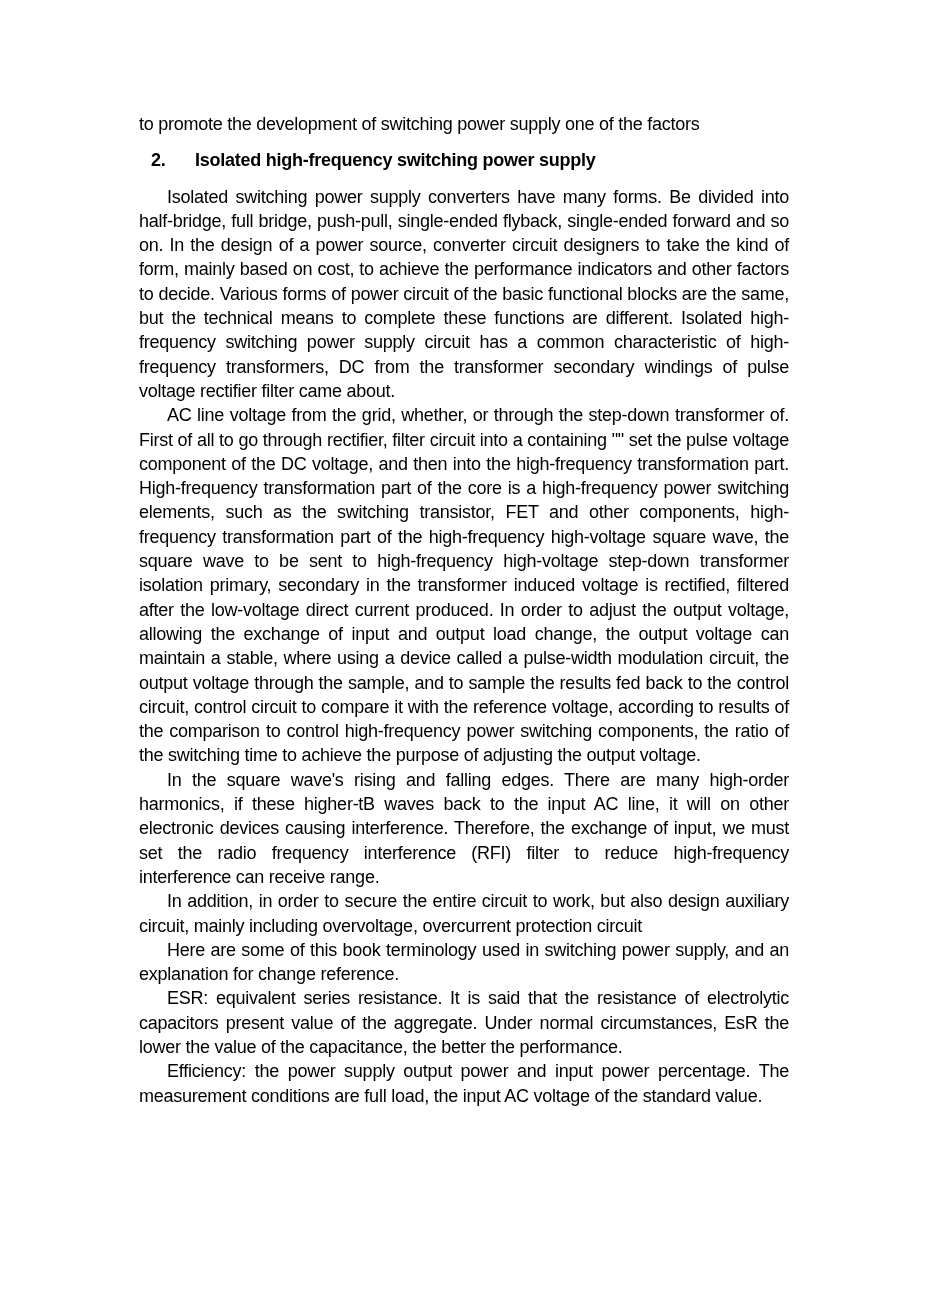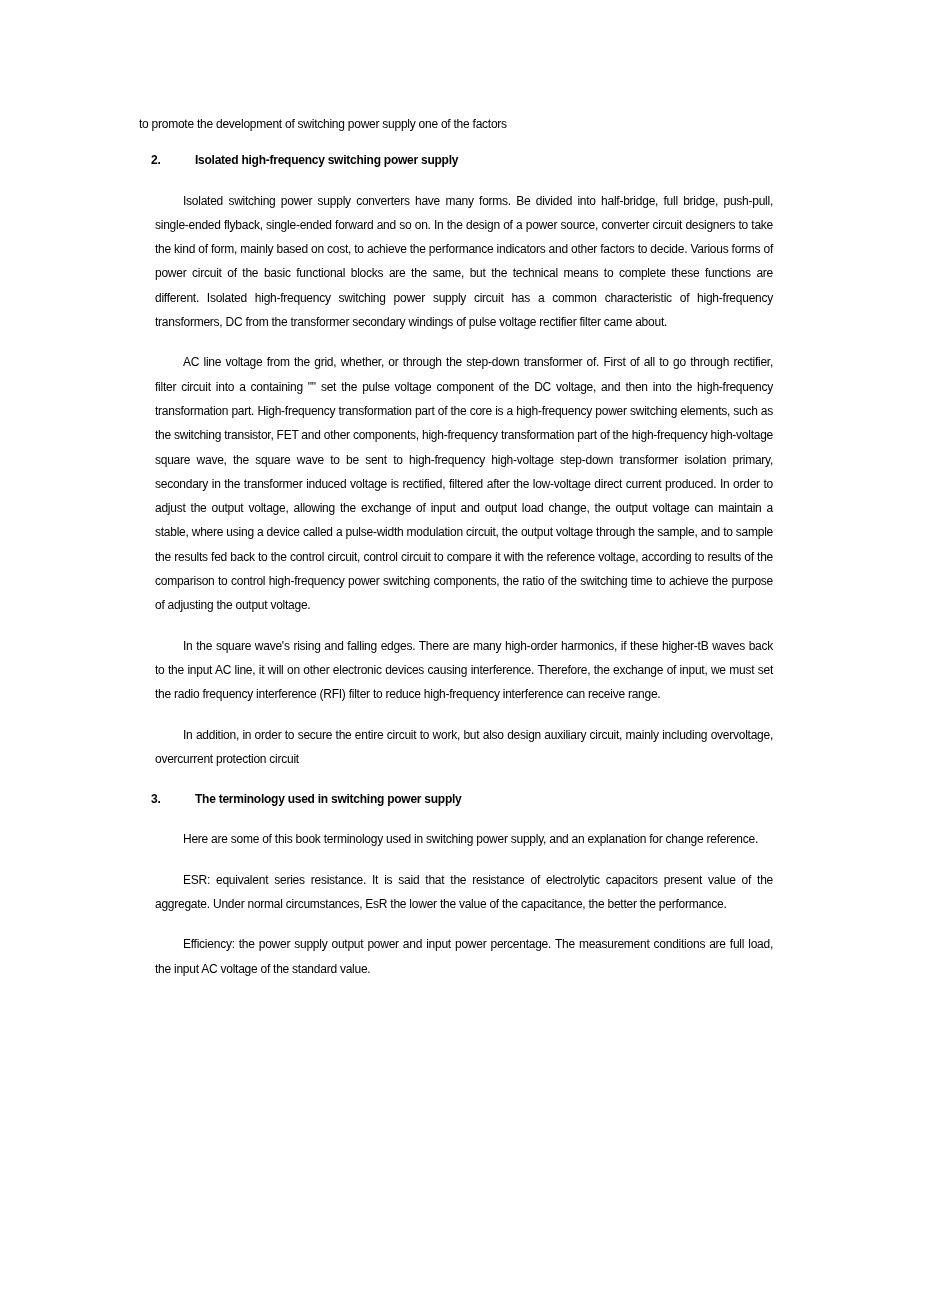--- a/index.html
+++ b/index.html
@@ -13,27 +13,27 @@
     height: 1309px;
     background: #ffffff;
     overflow: hidden;
   }
   .content {
     position: absolute;
     left: 139px;
     top: 112px;
     width: 650px;
     font-family: "Liberation Sans", "DejaVu Sans", sans-serif;
-    font-size: 12px;
+    font-size: 18px;
     line-height: 24.3px;
     letter-spacing: -0.25px;
     color: #000000;
   }
   .para {
-    margin: 16px;
+    margin: 0;
     text-indent: 28px;
     text-align: justify;
   }
   .cont {
     margin: 0;
     text-indent: 0;
     text-align: left;
   }
   .heading {
     margin: 12px;
@@ -56,21 +56,20 @@
     <p class="heading"><span class="hnum">2.</span><span>Isolated high-frequency switching power supply</span></p>
 
     <p class="para">Isolated switching power supply converters have many forms. Be divided into half-bridge, full bridge, push-pull, single-ended flyback, single-ended forward and so on. In the design of a power source, converter circuit designers to take the kind of form, mainly based on cost, to achieve the performance indicators and other factors to decide. Various forms of power circuit of the basic functional blocks are the same, but the technical means to complete these functions are different. Isolated high-frequency switching power supply circuit has a common characteristic of high-frequency transformers, DC from the transformer secondary windings of pulse voltage rectifier filter came about.</p>
 
     <p class="para">AC line voltage from the grid, whether, or through the step-down transformer of. First of all to go through rectifier, filter circuit into a containing "" set the pulse voltage component of the DC voltage, and then into the high-frequency transformation part. High-frequency transformation part of the core is a high-frequency power switching elements, such as the switching transistor, FET and other components, high-frequency transformation part of the high-frequency high-voltage square wave, the square wave to be sent to high-frequency high-voltage step-down transformer isolation primary, secondary in the transformer induced voltage is rectified, filtered after the low-voltage direct current produced. In order to adjust the output voltage, allowing the exchange of input and output load change, the output voltage can maintain a stable, where using a device called a pulse-width modulation circuit, the output voltage through the sample, and to sample the results fed back to the control circuit, control circuit to compare it with the reference voltage, according to results of the comparison to control high-frequency power switching components, the ratio of the switching time to achieve the purpose of adjusting the output voltage.</p>
 
     <p class="para">In the square wave's rising and falling edges. There are many high-order harmonics, if these higher-tB waves back to the input AC line, it will on other electronic devices causing interference. Therefore, the exchange of input, we must set the radio frequency interference (RFI) filter to reduce high-frequency interference can receive range.</p>
 
     <p class="para">In addition, in order to secure the entire circuit to work, but also design auxiliary circuit, mainly including overvoltage, overcurrent protection circuit</p>
 
-    <p class="heading"><span class="hnum">3.</span><span>The terminology used in switching power supply</span></p>
 
     <p class="para">Here are some of this book terminology used in switching power supply, and an explanation for change reference.</p>
 
     <p class="para">ESR: equivalent series resistance. It is said that the resistance of electrolytic capacitors present value of the aggregate. Under normal circumstances, EsR the lower the value of the capacitance, the better the performance.</p>
 
     <p class="para">Efficiency: the power supply output power and input power percentage. The measurement conditions are full load, the input AC voltage of the standard value.</p>
 
 
   </div>
 </div>

